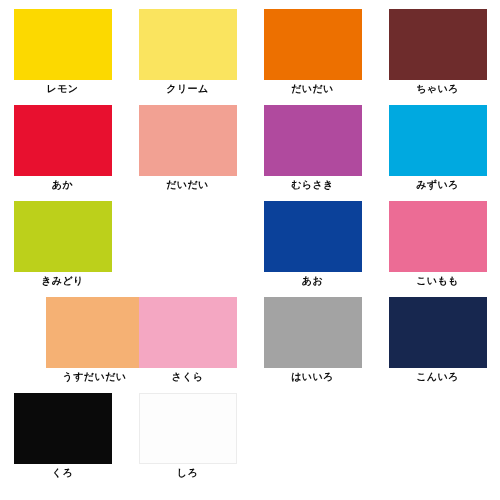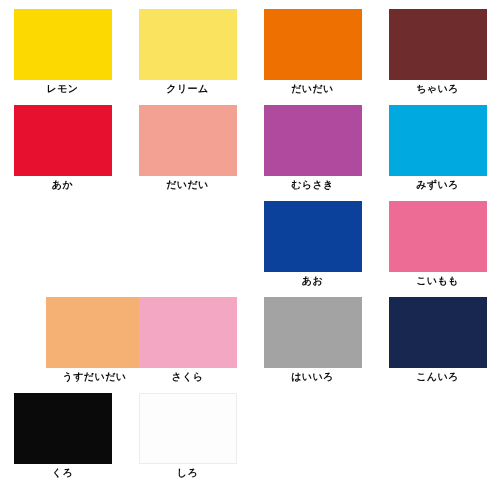--- a/index.html
+++ b/index.html
@@ -80,20 +80,24 @@
       <div class="swatch-label">だいだい</div>
     </div>
     <div class="swatch-cell" style="left: 250px; top: 96px;">
       <div class="swatch-chip" title="#b04a9e" style="background-color: rgb(176, 74, 158);"></div>
       <div class="swatch-label">むらさき</div>
     </div>
     <div class="swatch-cell" style="left: 375px; top: 96px;">
       <div class="swatch-chip" title="#00a9e0" style="background-color: rgb(0, 169, 224);"></div>
       <div class="swatch-label">みずいろ</div>
     </div>
+    <div class="swatch-cell" style="left: 0px; top: 192px;">
+      <div class="swatch-chip" title="#bcd01b" style="background-color: rgb(188, 208, 27);"></div>
+      <div class="swatch-label">きみどり</div>
+    </div>
     <div class="swatch-cell" style="left: 250px; top: 192px;">
       <div class="swatch-chip" title="#0b419a" style="background-color: rgb(11, 65, 154);"></div>
       <div class="swatch-label">あお</div>
     </div>
     <div class="swatch-cell" style="left: 375px; top: 192px;">
       <div class="swatch-chip" title="#ec6c95" style="background-color: rgb(236, 108, 149);"></div>
       <div class="swatch-label">こいもも</div>
     </div>
     <div class="swatch-cell" style="left: 0px; top: 288px; margin-left: 32px;">
       <div class="swatch-chip" title="#f5b174" style="background-color: rgb(245, 177, 116);"></div>

